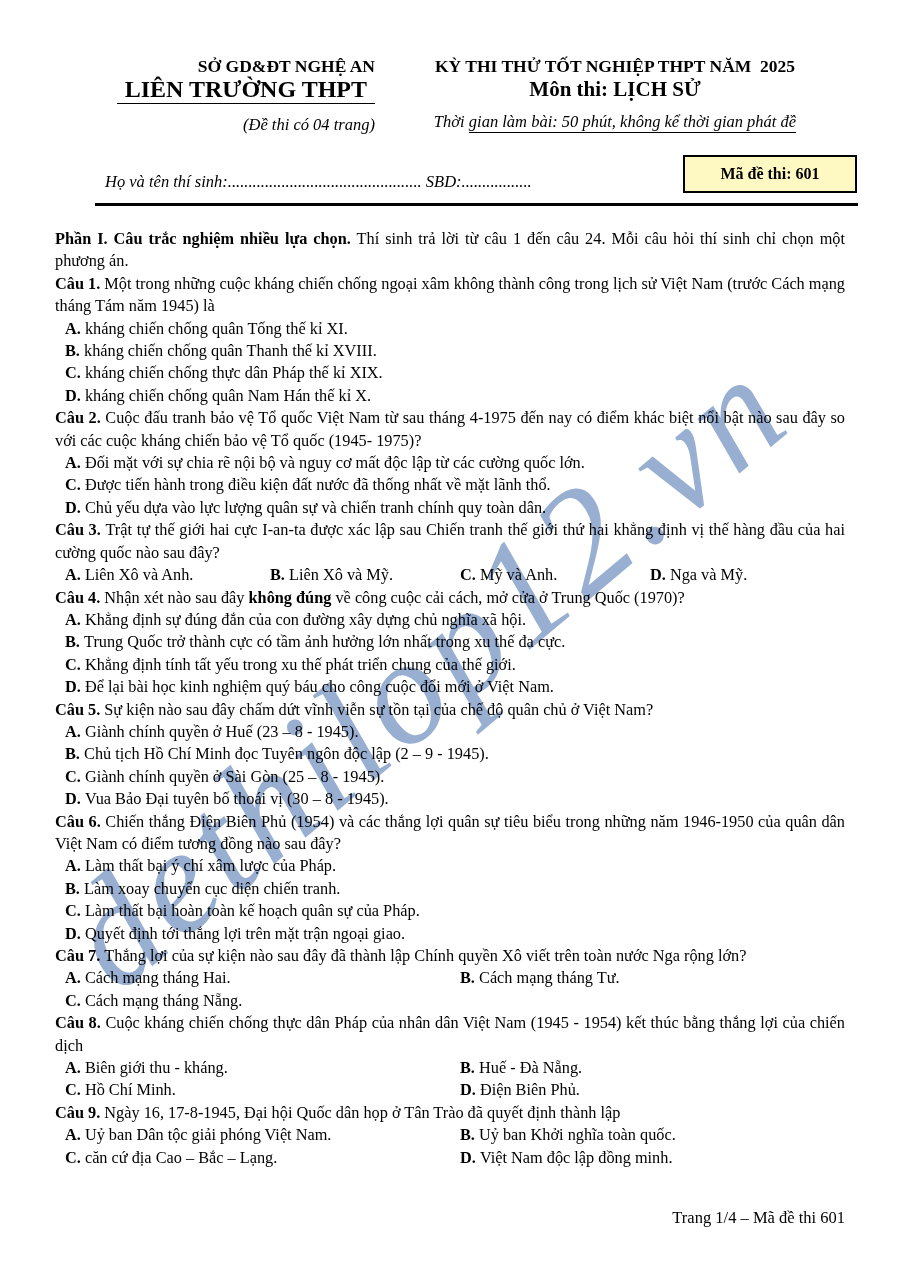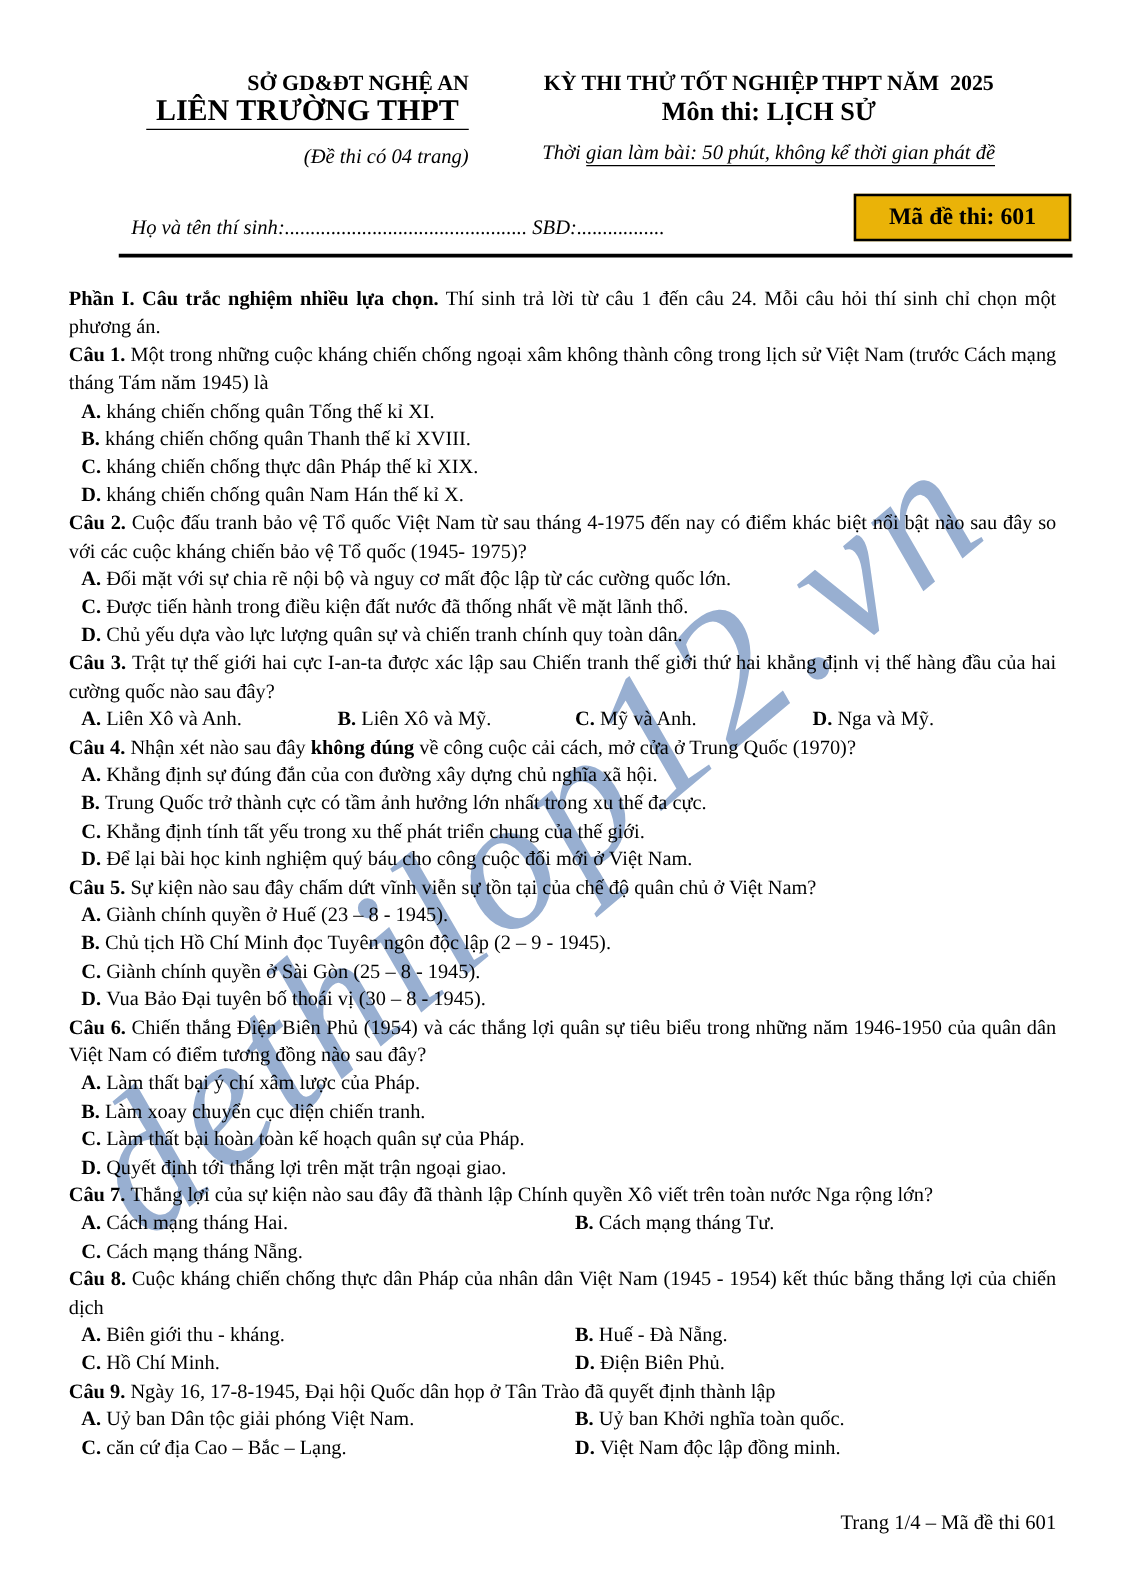--- a/index.html
+++ b/index.html
@@ -34,21 +34,21 @@
   .h-left .l2 span{display:inline-block;border-bottom:1.5px solid #000;padding:0 8px 2px;}
   .h-left .l3{font-style:italic;font-size:16.5px;margin-top:11px;}
   .h-right{position:absolute;left:375px;top:55px;width:480px;text-align:center;z-index:1;}
   .h-right .l1{font-weight:bold;font-size:17.5px;line-height:23px;}
   .h-right .l2{font-weight:bold;font-size:21px;line-height:23px;}
   .h-right .l3{font-style:italic;font-size:16.5px;margin-top:11px;white-space:nowrap;}
   .h-right .l3 .ul{border-bottom:1px solid #000;padding-bottom:1px;}
   .code-box{
     position:absolute;left:683px;top:155px;width:170px;height:34px;
     border:2px solid #000;display:flex;align-items:center;justify-content:center;
-    font-weight:bold;font-size:19px;z-index:1;background:#eab308;
+    font-weight:bold;font-size:16px;z-index:1;background:#fef9c3;
   }
   .candidate{position:absolute;left:105px;top:172px;font-style:italic;font-size:16.5px;z-index:1;white-space:nowrap;}
   .hr{position:absolute;left:95px;top:203px;width:763px;height:2.5px;background:#000;z-index:1;}
   
   .main{
     position:absolute;left:55px;top:228px;width:790px;
     font-size:16.3px;line-height:22.4px;text-align:justify;z-index:1;
   }
   .main p{margin:0;}
   .q-label{font-weight:bold;}

